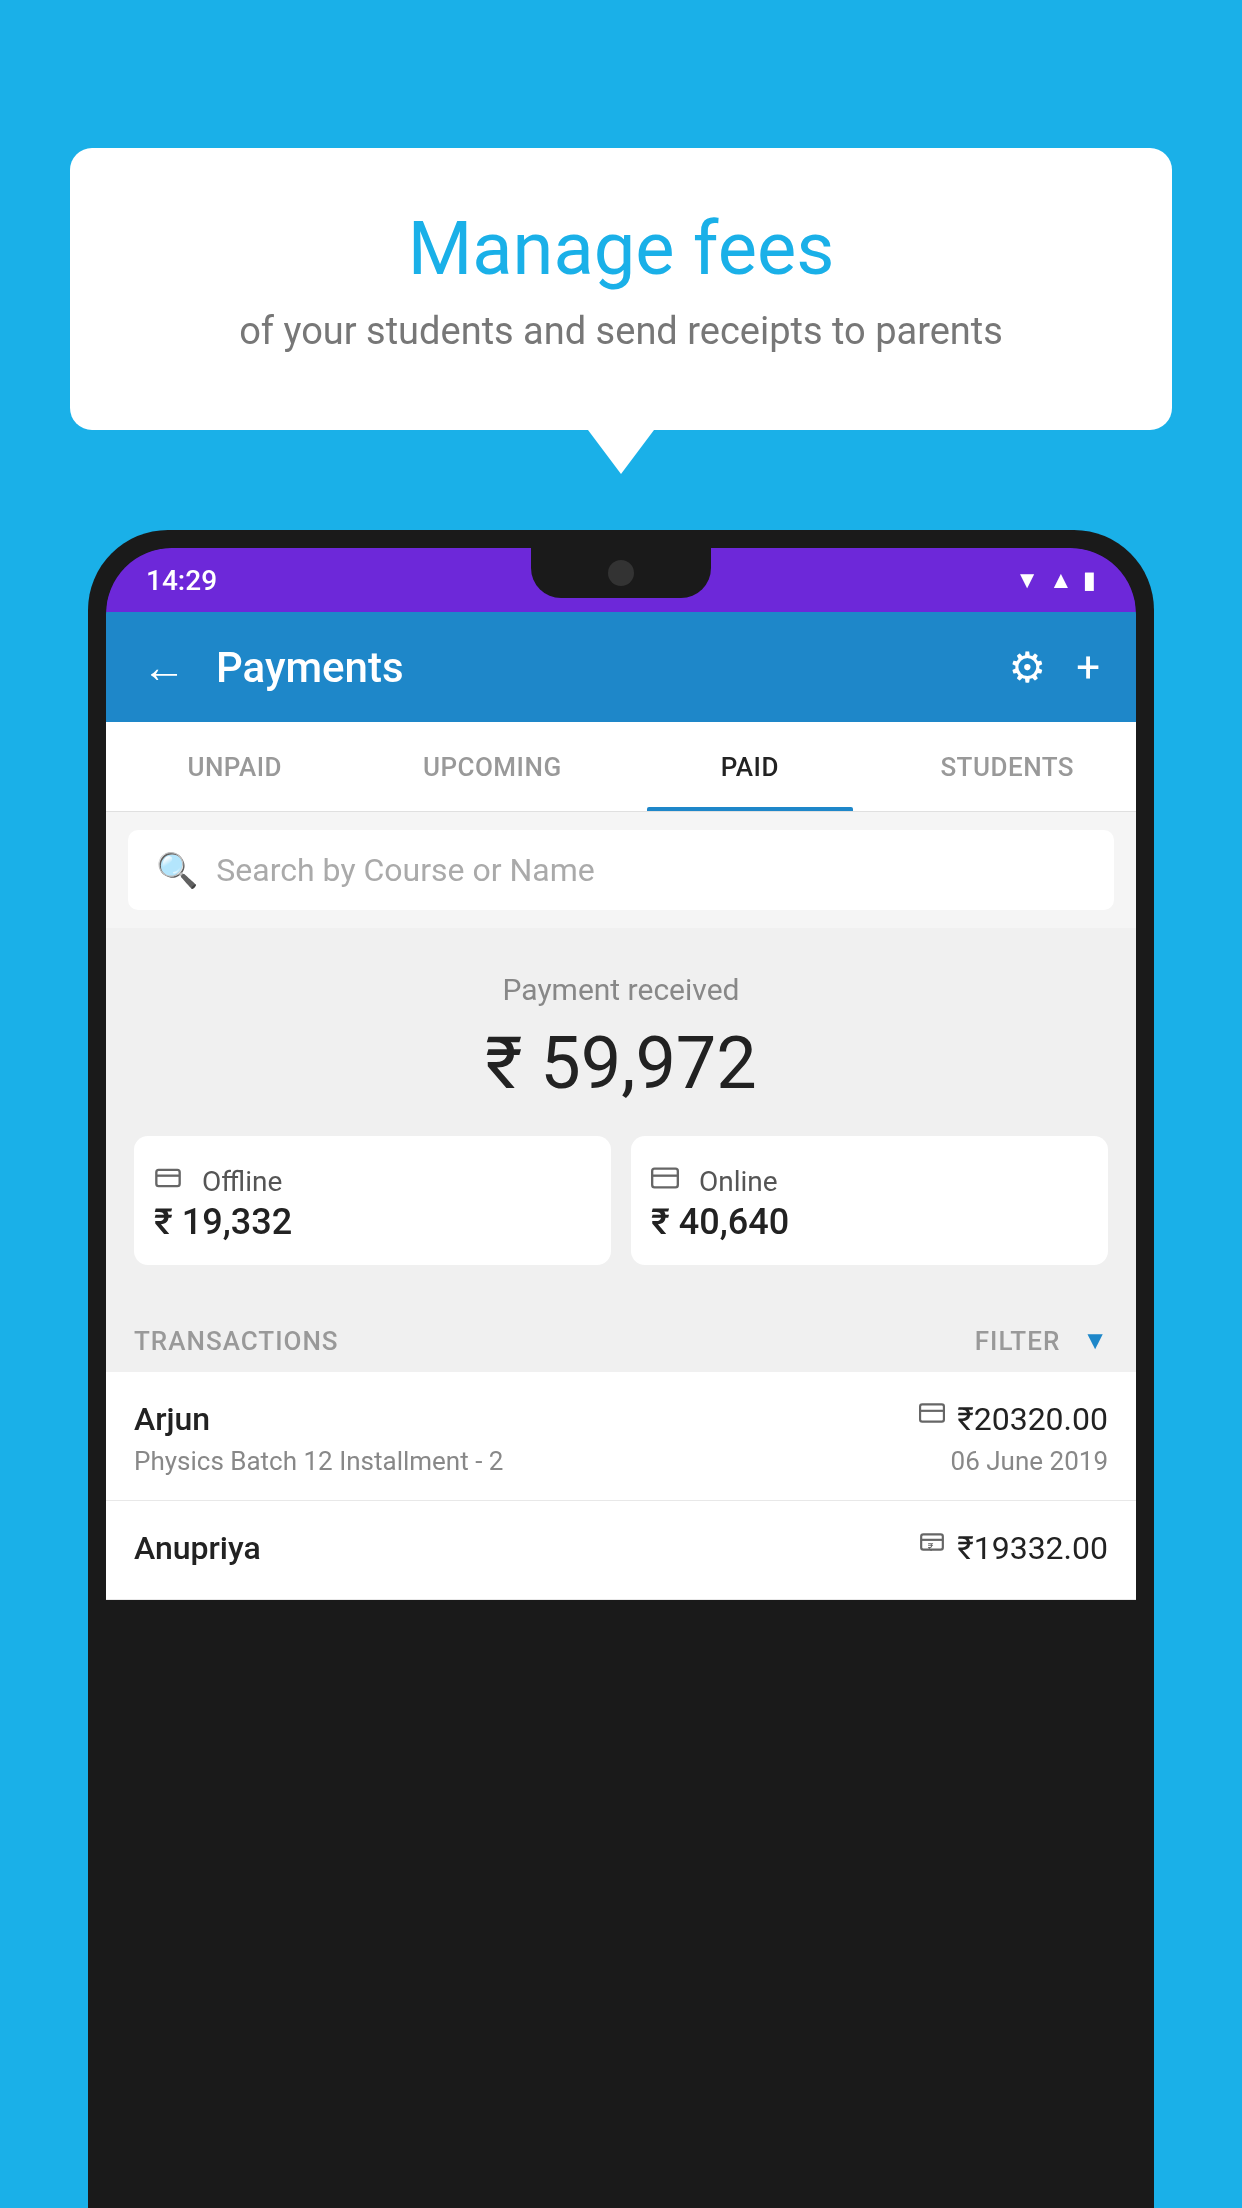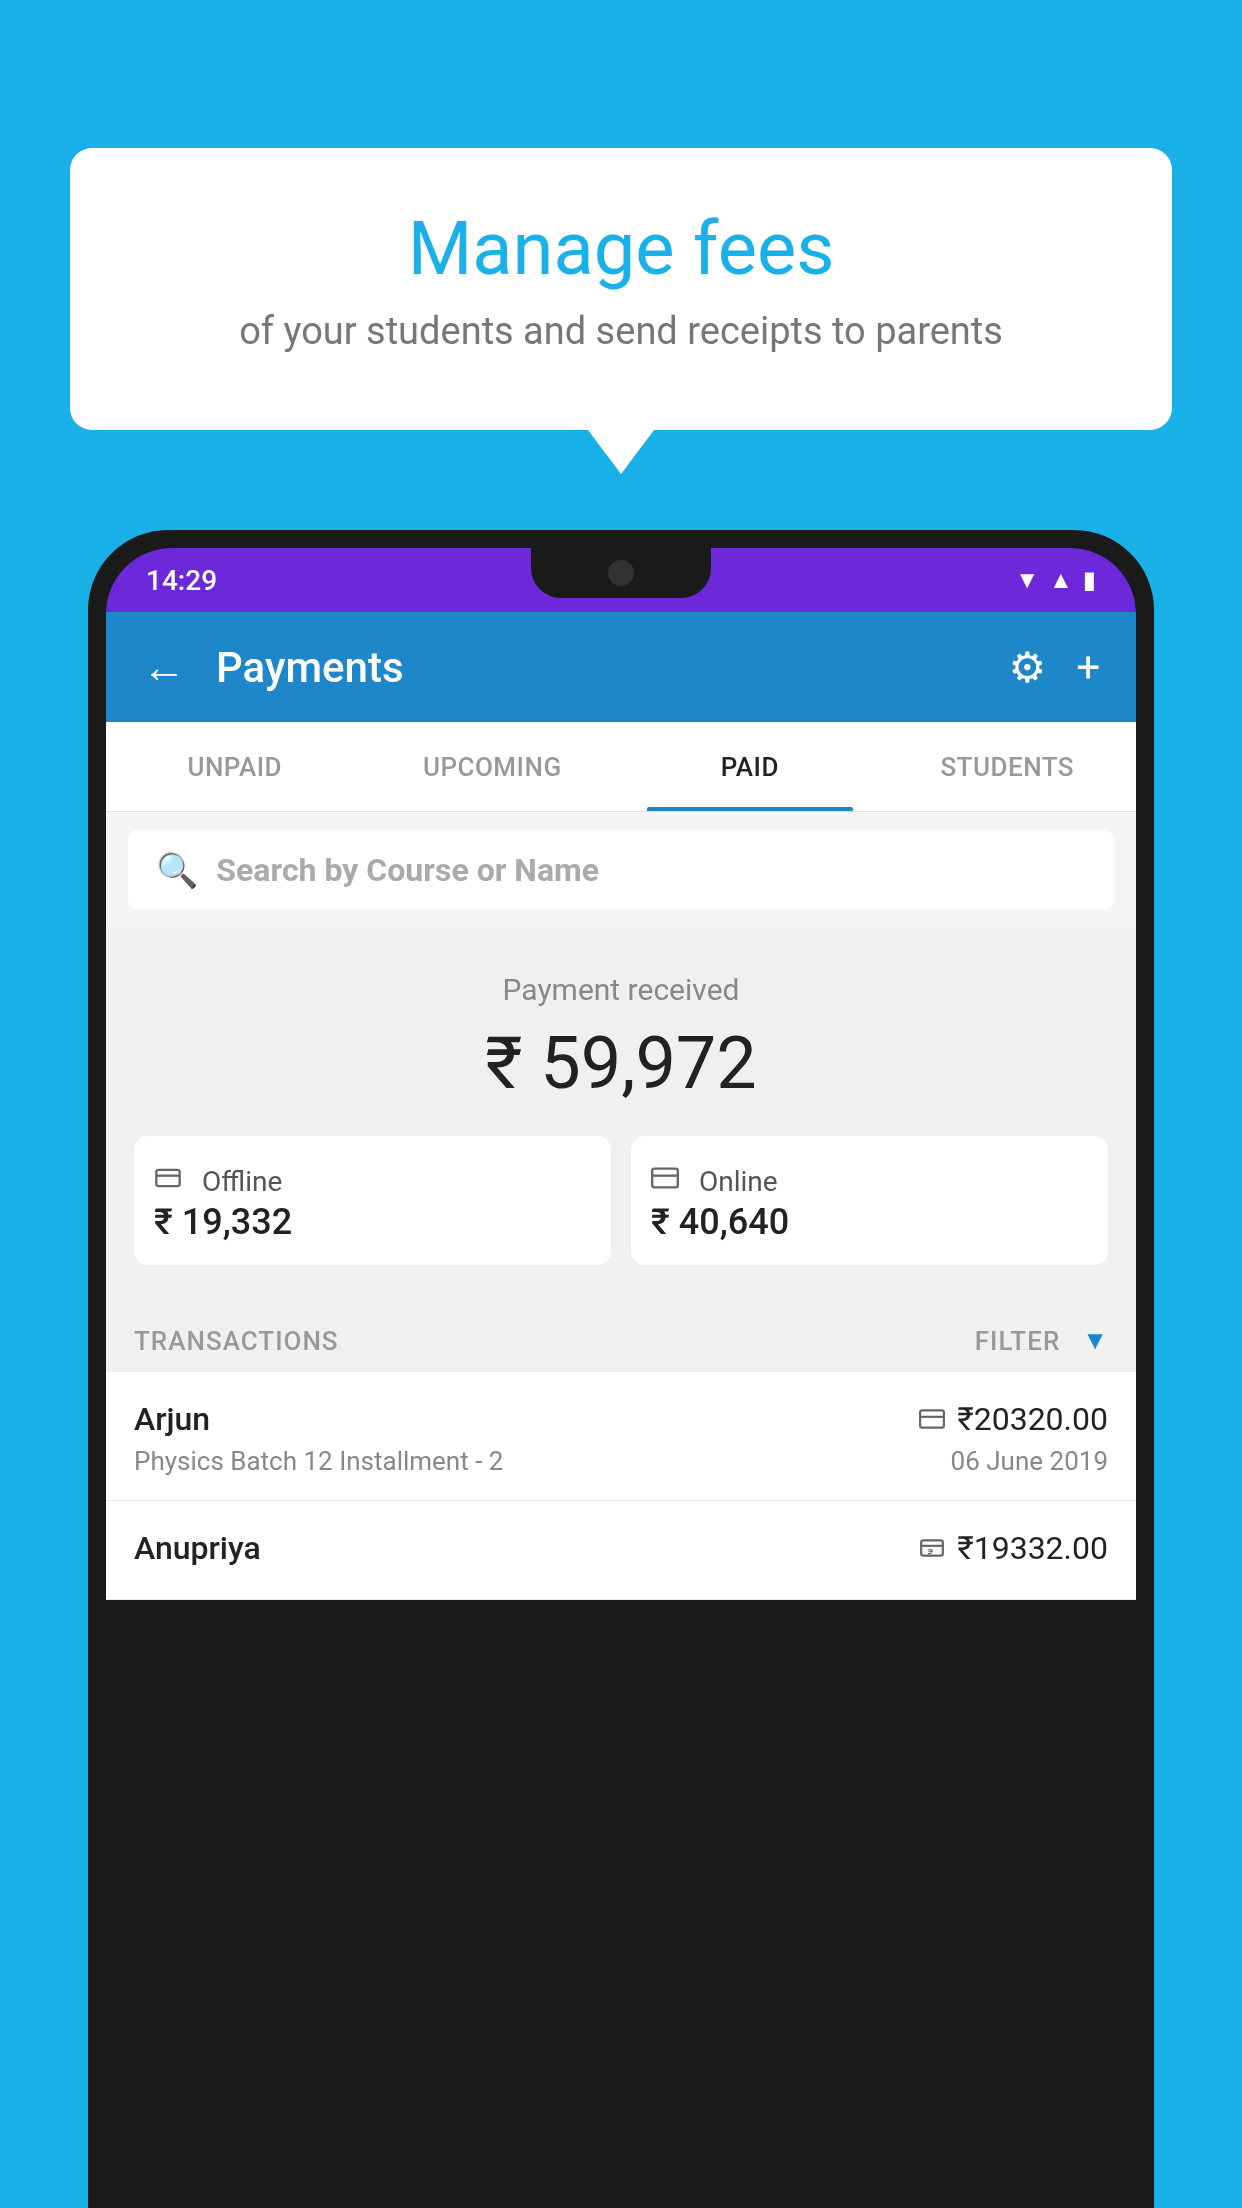--- a/index.html
+++ b/index.html
@@ -219,21 +219,20 @@
     }
 
     .search-icon-inner {
       color: #aaa;
       font-size: 34px;
     }
 
     .search-placeholder {
       color: #aaa;
       font-size: 32px;
-      font-weight: bold;
     }
 
     
     .payment-summary {
       background: #f0f0f0;
       padding: 44px 28px 28px;
       text-align: center;
     }
 
     .payment-label {
@@ -338,21 +337,21 @@
     }
 
     .transaction-name {
       font-size: 32px;
       color: #222;
       font-weight: 500;
     }
 
     .transaction-amount-container {
       display: flex;
-      align-items: flex-end;
+      align-items: flex-start;
       gap: 12px;
     }
 
     .transaction-type-icon {
       font-size: 26px;
       color: #666;
     }
 
     .transaction-amount {
       font-size: 32px;

